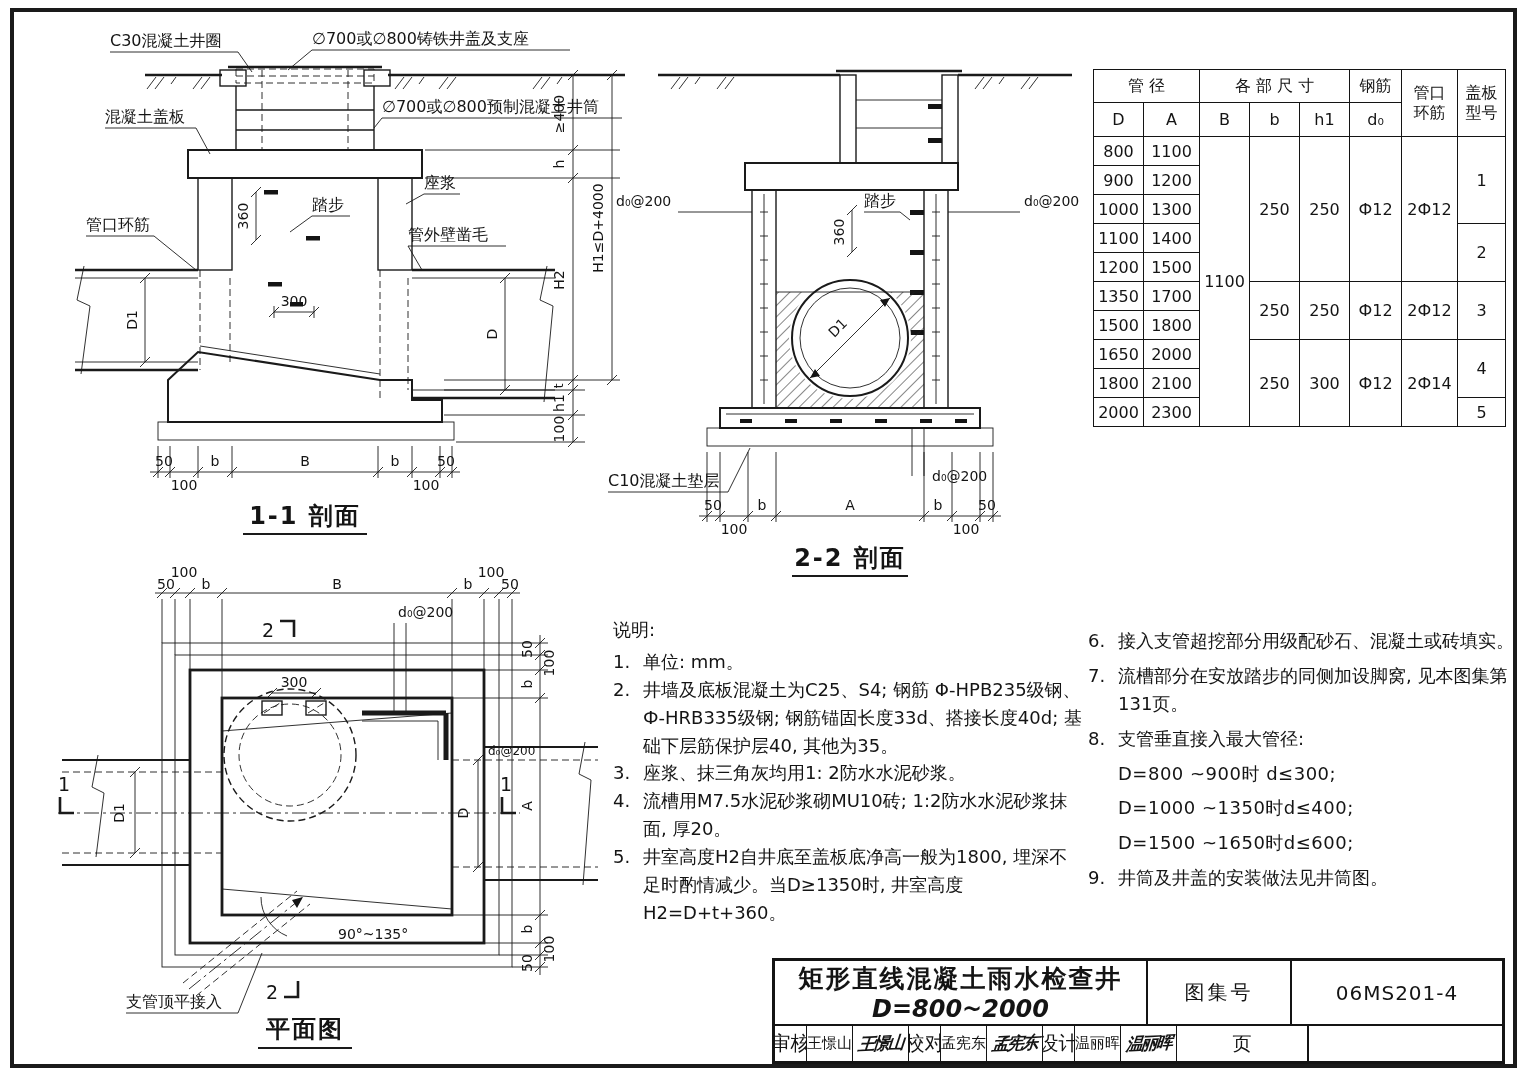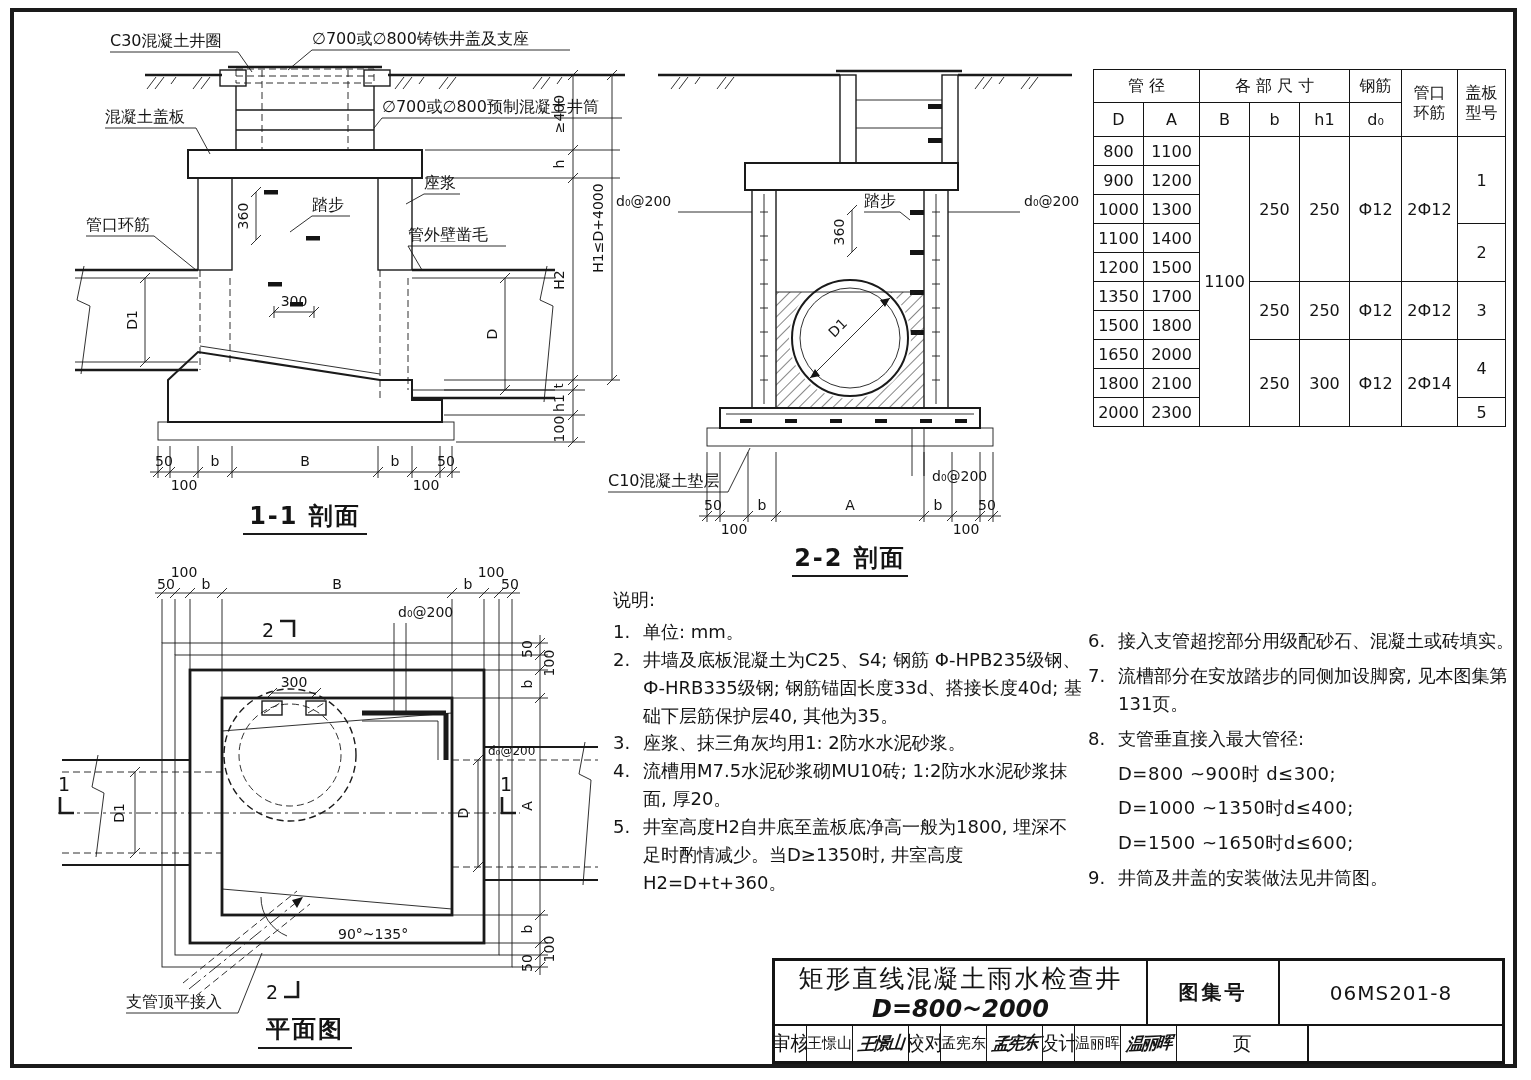--- a/index.html
+++ b/index.html
@@ -27,38 +27,38 @@
   #welltable{position:absolute;left:1093px;top:46px;width:412px;}
   .tbl-title{text-align:center;font-size:23px;font-weight:bold;letter-spacing:4px;margin:0 0 10px 0;}
   table.spec{border-collapse:collapse;width:100%;table-layout:fixed;margin-top:23px;}
   .spec th,.spec td{border:1.7px solid #141414;text-align:center;vertical-align:middle;
     font-size:16px;font-weight:normal;padding:0;height:28px;}
   .spec tr.hr1 th{height:32px;font-size:16px;}
   .spec tr.hr2 th{height:33px;}
   .spec th.two{line-height:1.25;font-size:15px;}
   
   .notes{position:absolute;font-size:18px;line-height:1.55;}
-  #notes-left{left:613px;top:586px;width:472px;}
+  #notes-left{left:613px;top:616px;width:472px;}
   #notes-right{left:1088px;top:627px;width:428px;}
   .note-heading{margin-bottom:4px;}
   .note-row{display:flex;align-items:flex-start;}
   #notes-right .note-row{margin-bottom:7px;}
   .note-no{width:30px;flex:none;}
   .note-text{flex:1;}
   .note-text.sub{margin-left:0;letter-spacing:0.5px;}
   
   #titleblock{position:absolute;left:772px;top:958px;width:733px;height:106px;
     border:3px solid #141414;box-sizing:border-box;display:flex;flex-direction:column;background:#fff;}
   .tb-top{display:flex;height:65px;border-bottom:2.5px solid #141414;box-sizing:border-box;}
   .tb-title{width:373px;border-right:2.5px solid #141414;box-sizing:border-box;
     display:flex;flex-direction:column;justify-content:center;text-align:center;}
-  .tb-title .l1{font-size:25px;font-weight:normal;letter-spacing:2px;}
+  .tb-title .l1{font-size:25px;font-weight:bold;letter-spacing:2px;}
   .tb-title .l2{font-size:24px;font-weight:bold;font-style:italic;}
-  .tb-atlas-label{width:132px;border-right:2.5px solid #141414;box-sizing:border-box;
-    display:flex;align-items:center;justify-content:center;font-size:20px;letter-spacing:3px;font-weight:bold;}
+  .tb-atlas-label{width:144px;border-right:2.5px solid #141414;box-sizing:border-box;
+    display:flex;align-items:center;justify-content:center;font-size:20px;letter-spacing:3px;}
   .tb-atlas-no{flex:1;display:flex;align-items:center;justify-content:center;
     font-size:20px;letter-spacing:1px;}
   .tb-bottom{display:flex;flex:1;}
   .tb-cell{border-right:1.8px solid #141414;box-sizing:border-box;display:flex;
     align-items:center;justify-content:center;overflow:hidden;white-space:nowrap;}
   .tb-cell.lab{width:32px;font-size:20px;}
   .tb-cell.nm{width:46px;font-size:15px;}
   .tb-cell.sg{width:56px;}
   .tb-cell.pg{width:132px;font-size:19px;border-right:2.5px solid #141414;}
   .tb-cell.pgno{flex:1;border-right:none;font-size:19px;}
@@ -531,21 +531,21 @@
   </div>
 </div>
 
 <div id="titleblock">
   <div class="tb-top">
     <div class="tb-title">
       <div class="l1">矩形直线混凝土雨水检查井</div>
       <div class="l2">D=800~2000</div>
     </div>
     <div class="tb-atlas-label">图集号</div>
-    <div class="tb-atlas-no">06MS201-8</div>
+    <div class="tb-atlas-no">06MS201-4</div>
   </div>
   <div class="tb-bottom">
     <div class="tb-cell lab">审核</div>
     <div class="tb-cell nm">王憬山</div>
     <div class="tb-cell sg">
         <span class="sig">王憬山</span>
       </div>
     <div class="tb-cell lab">校对</div>
     <div class="tb-cell nm">孟宪东</div>
     <div class="tb-cell sg">

